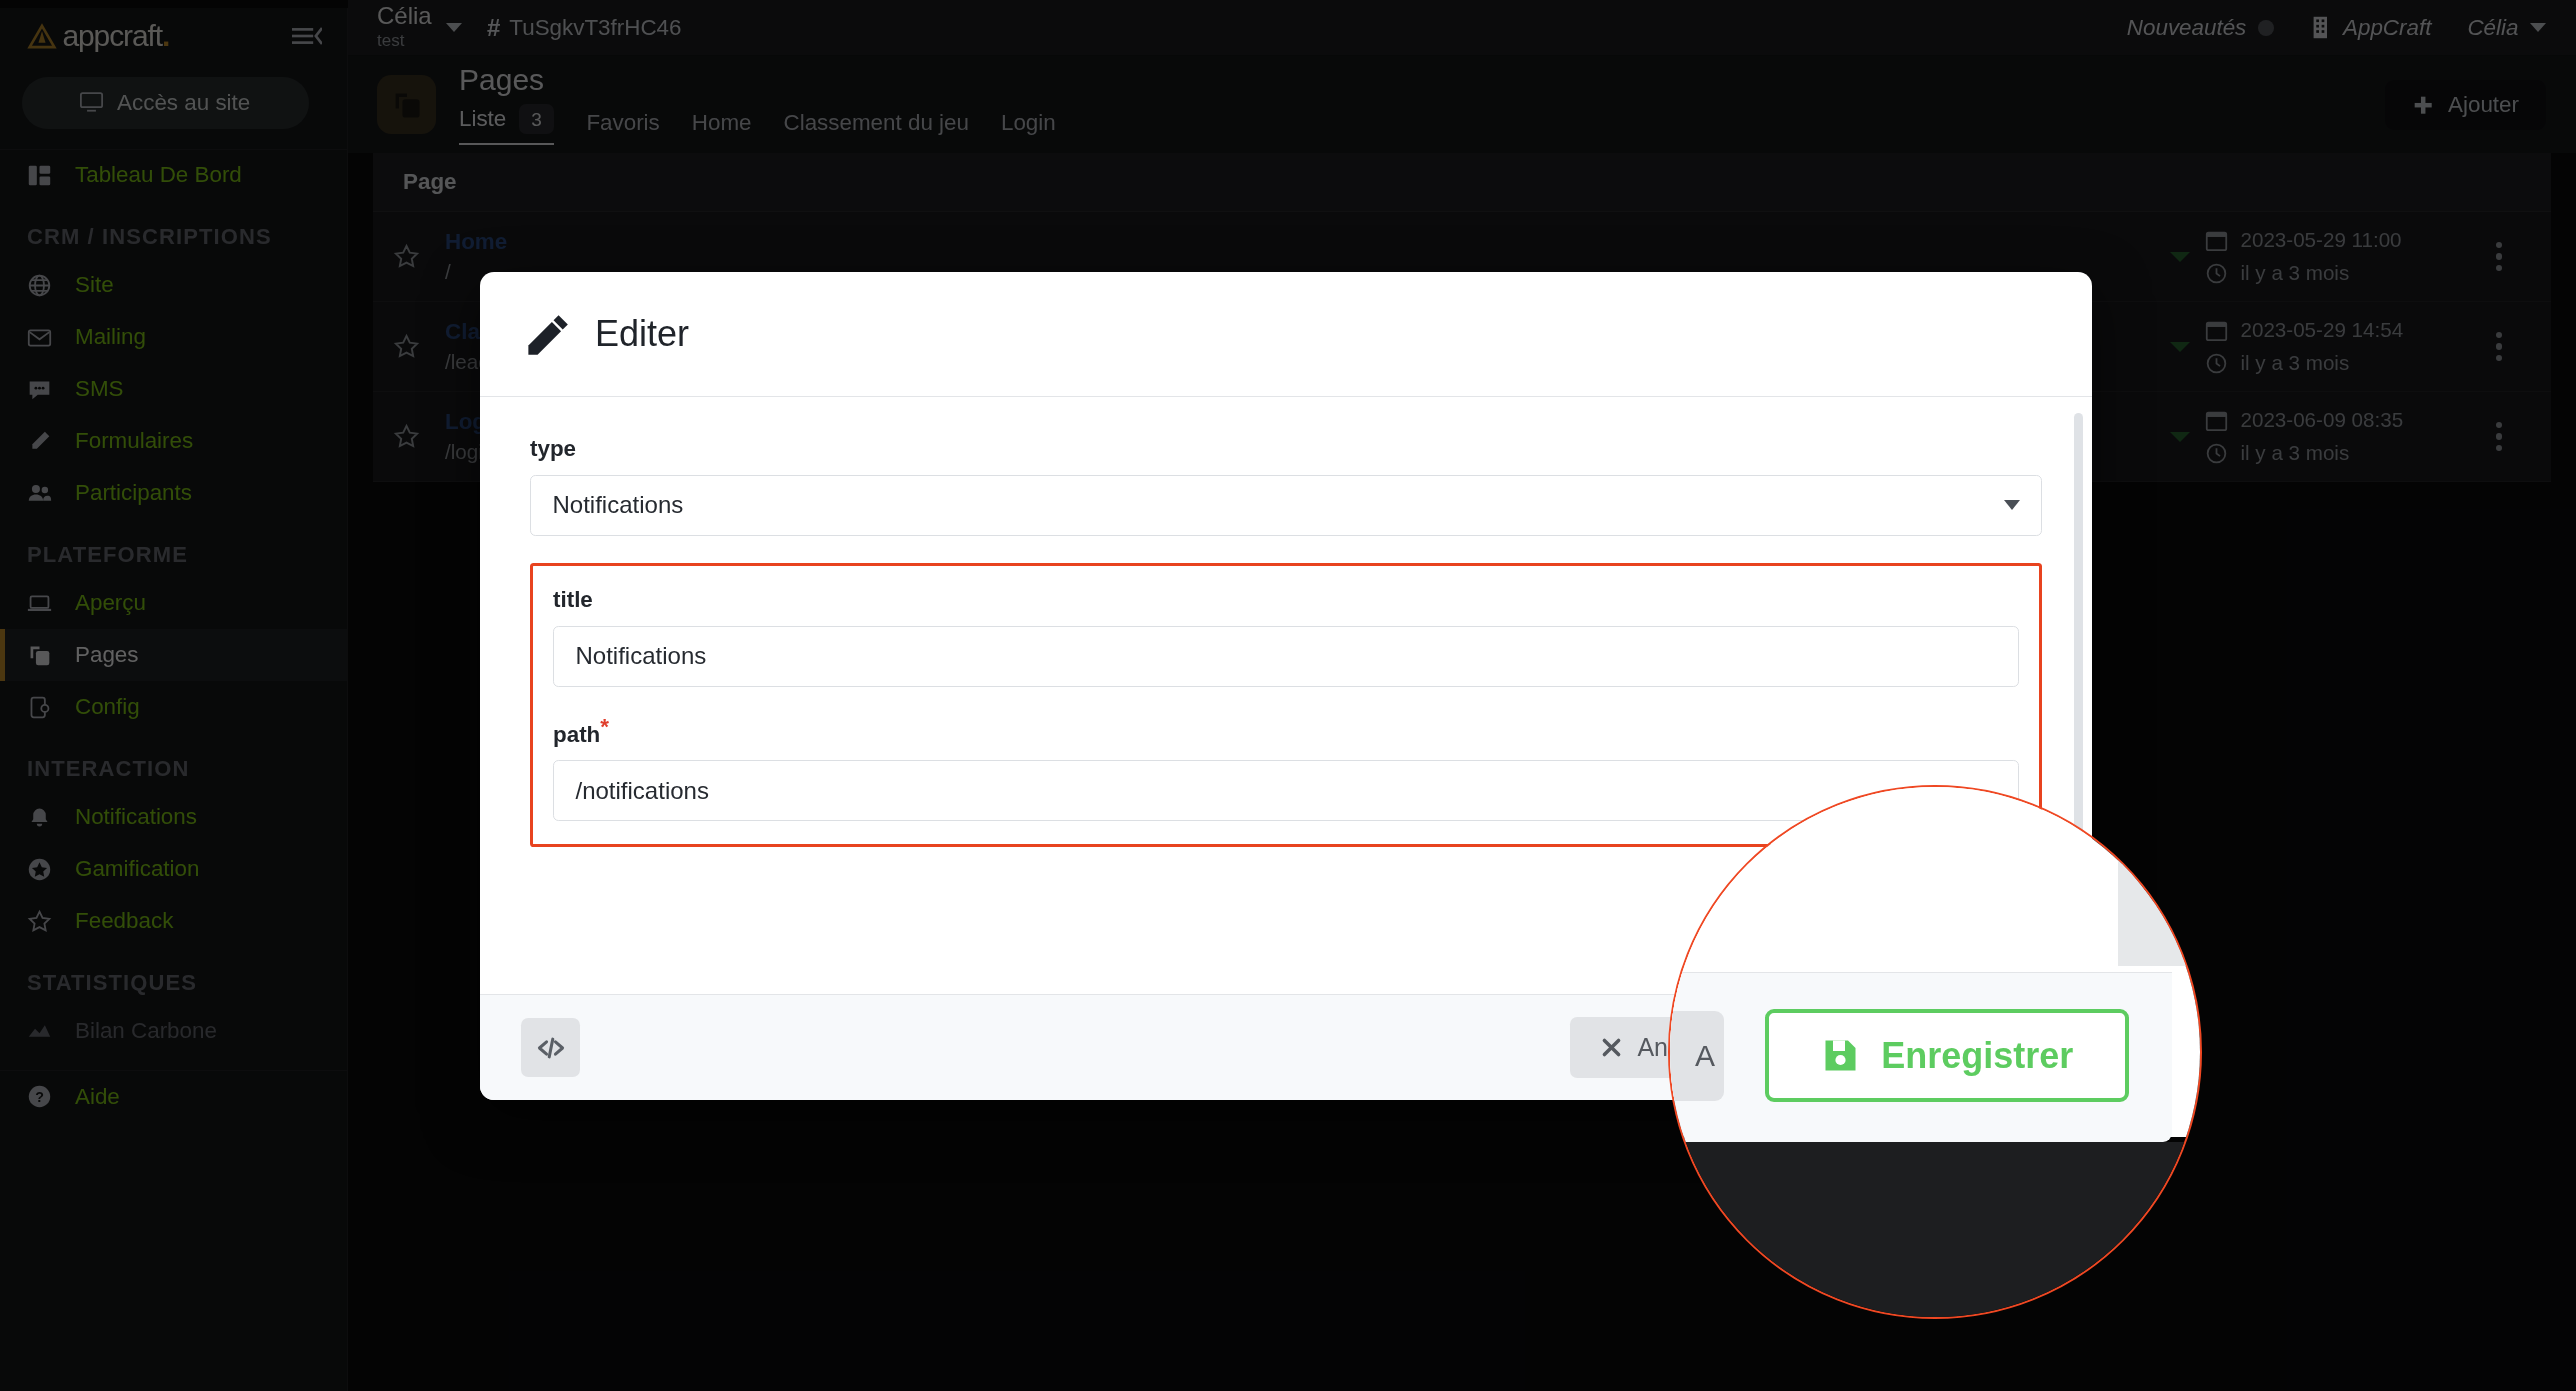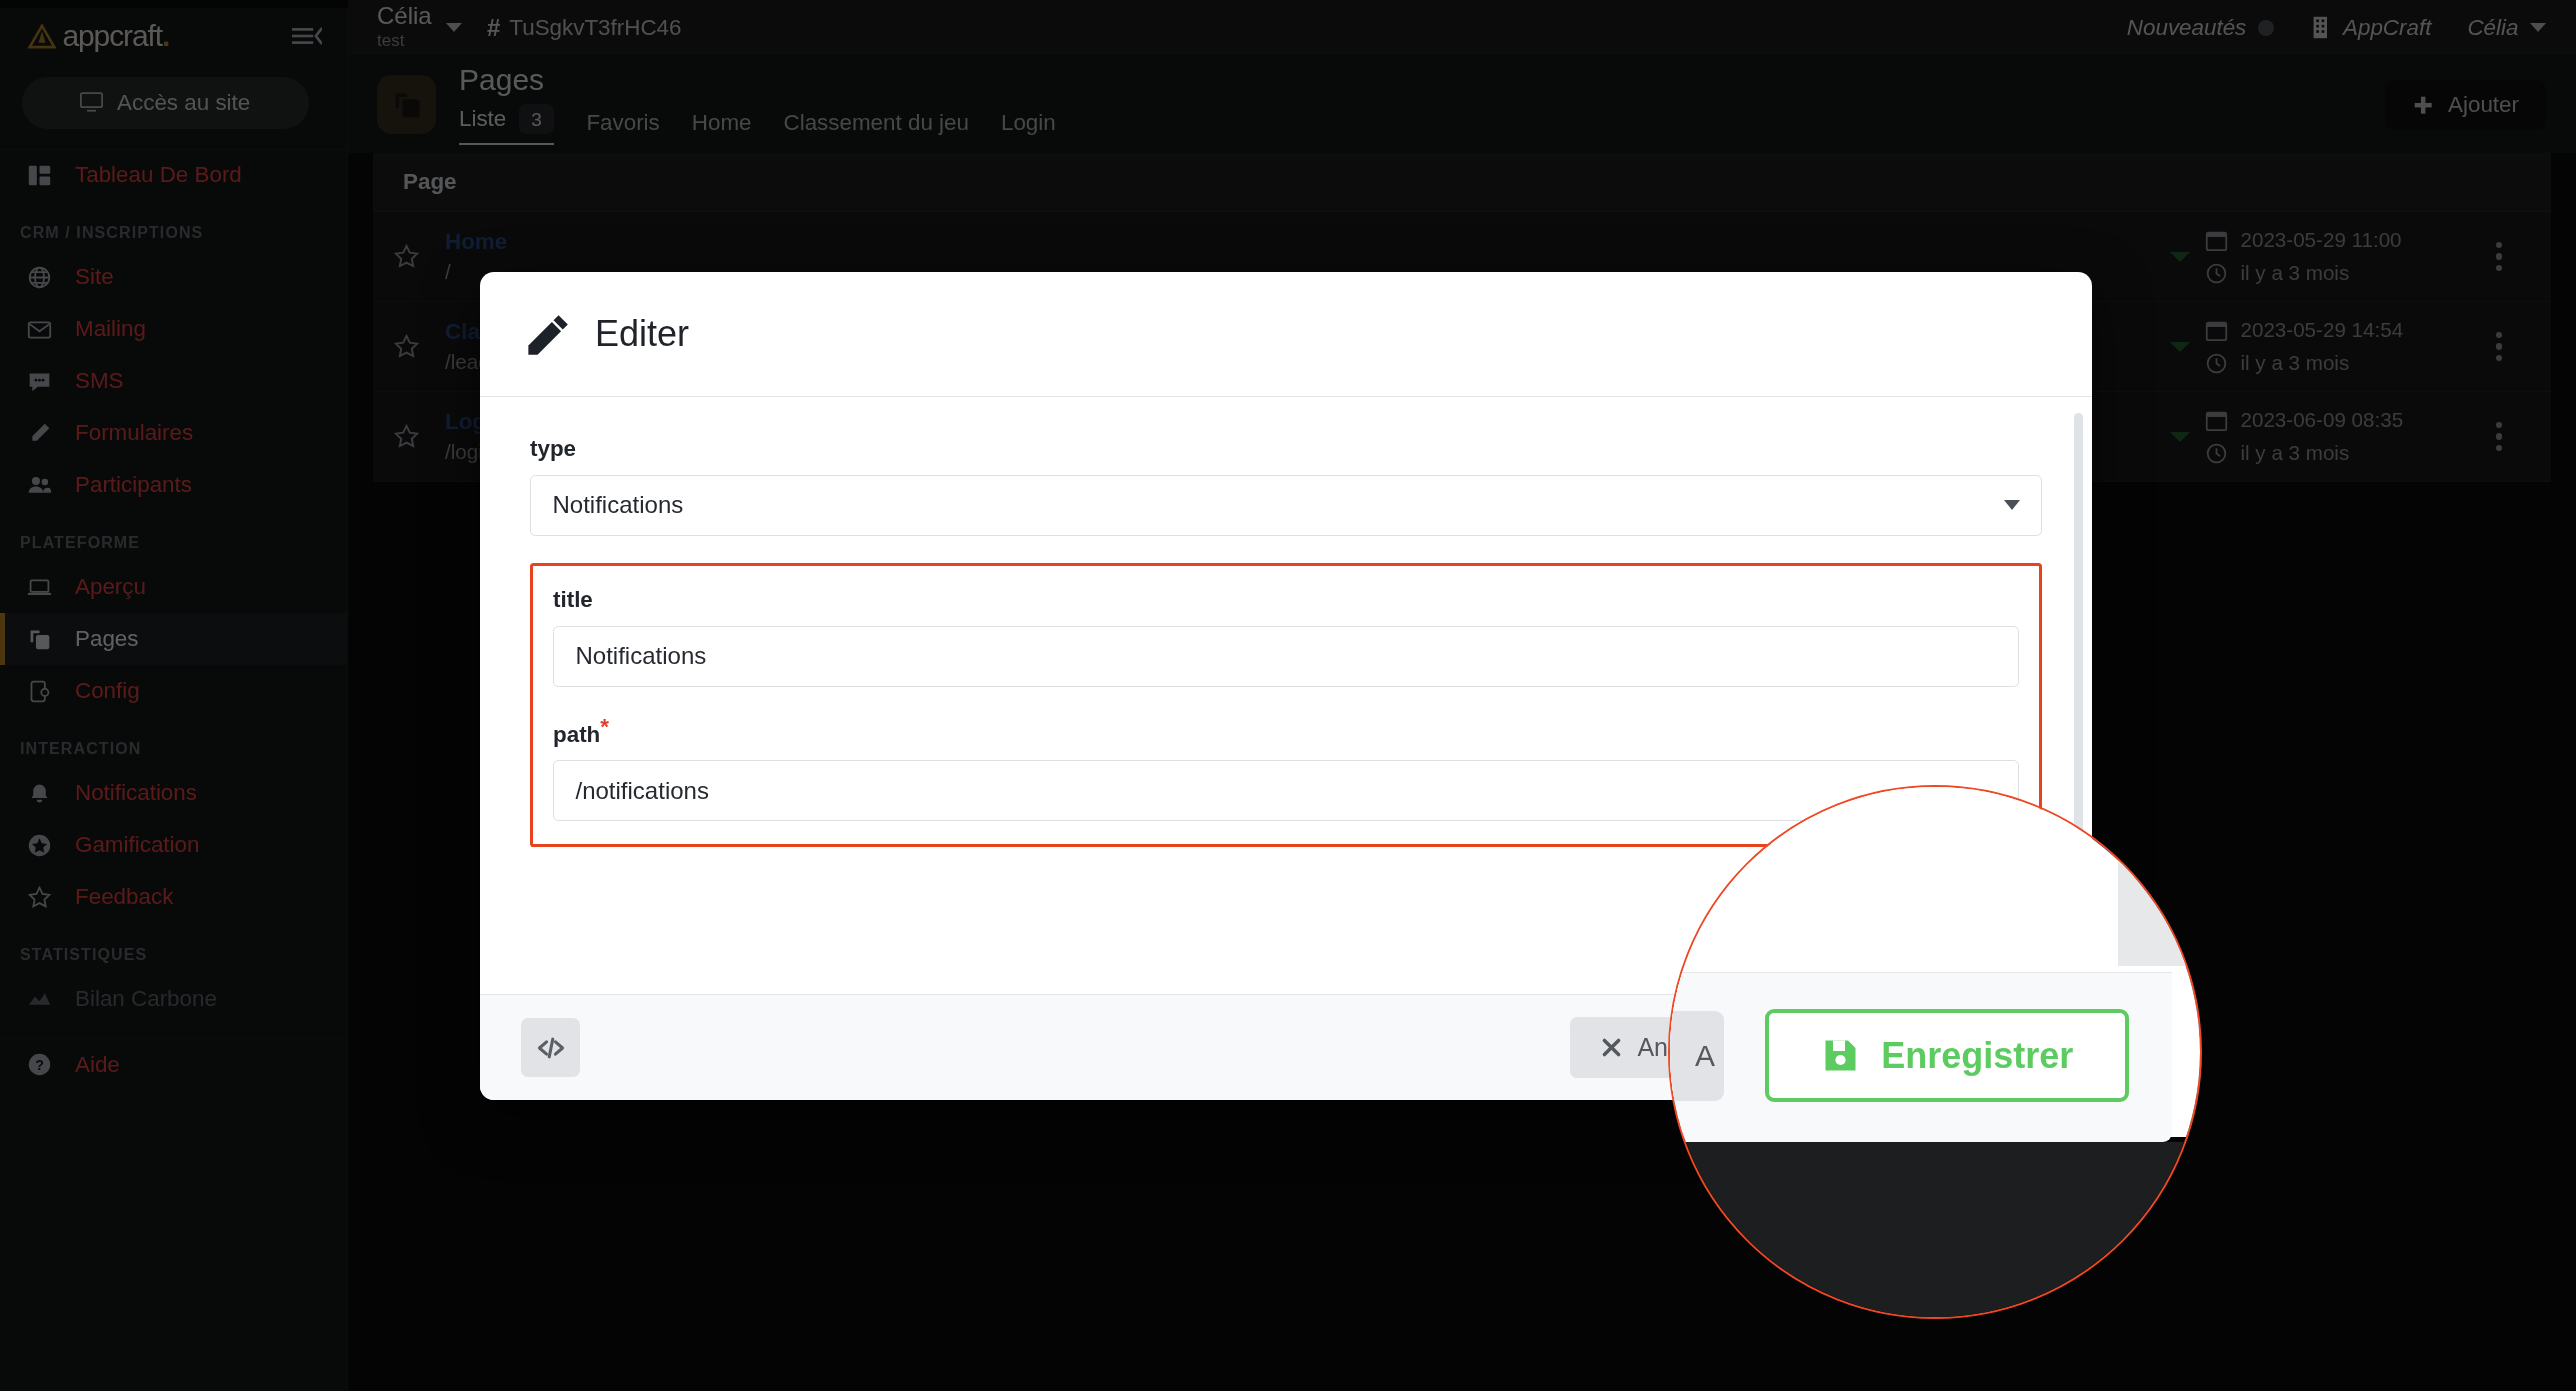--- a/index.html
+++ b/index.html
@@ -41,26 +41,26 @@
   .collapse-icon { width: 30px; height: 20px; }
   .site-btn {
     margin: 12.5px 0 0 21.5px;
     width: 287px; height: 52px; border-radius: 26px;
     background: #2b3131; color: #d7dbdb;
     display: flex; align-items: center; justify-content: center; gap: 14.3px;
     font-size: 22.4px; cursor: pointer;
   }
   .sb-divider { margin-top: 20px; height: 0.9px; background: #232427; }
   .nav-section-title {
-    font-size: 16px; color: #6d7076; letter-spacing: 1.1px;
-    font-weight: 700; padding: 23px 0 9px 20px;
+    font-size: 22px; color: #6d7076; letter-spacing: 1.1px;
+    font-weight: 700; padding: 23px 0 9px 27px;
   }
   .nav-item {
     display: flex; align-items: center; gap: 23px;
-    height: 52px; padding-left: 27px; color: #ef4444;
+    height: 52px; padding-left: 27px; color: #84cc16;
     font-size: 22.4px; cursor: pointer; position: relative;
   }
   .nav-item.active {
     background: #212226; color: #fff;
   }
   .nav-item.active::before {
     content:""; position:absolute; left:0; top:0; bottom:0;
     width:4.5px; background:#c8902a;
   }
   .nav-item .nav-ico { width: 25px; height: 25px; flex: 0 0 25px; display:block; }

